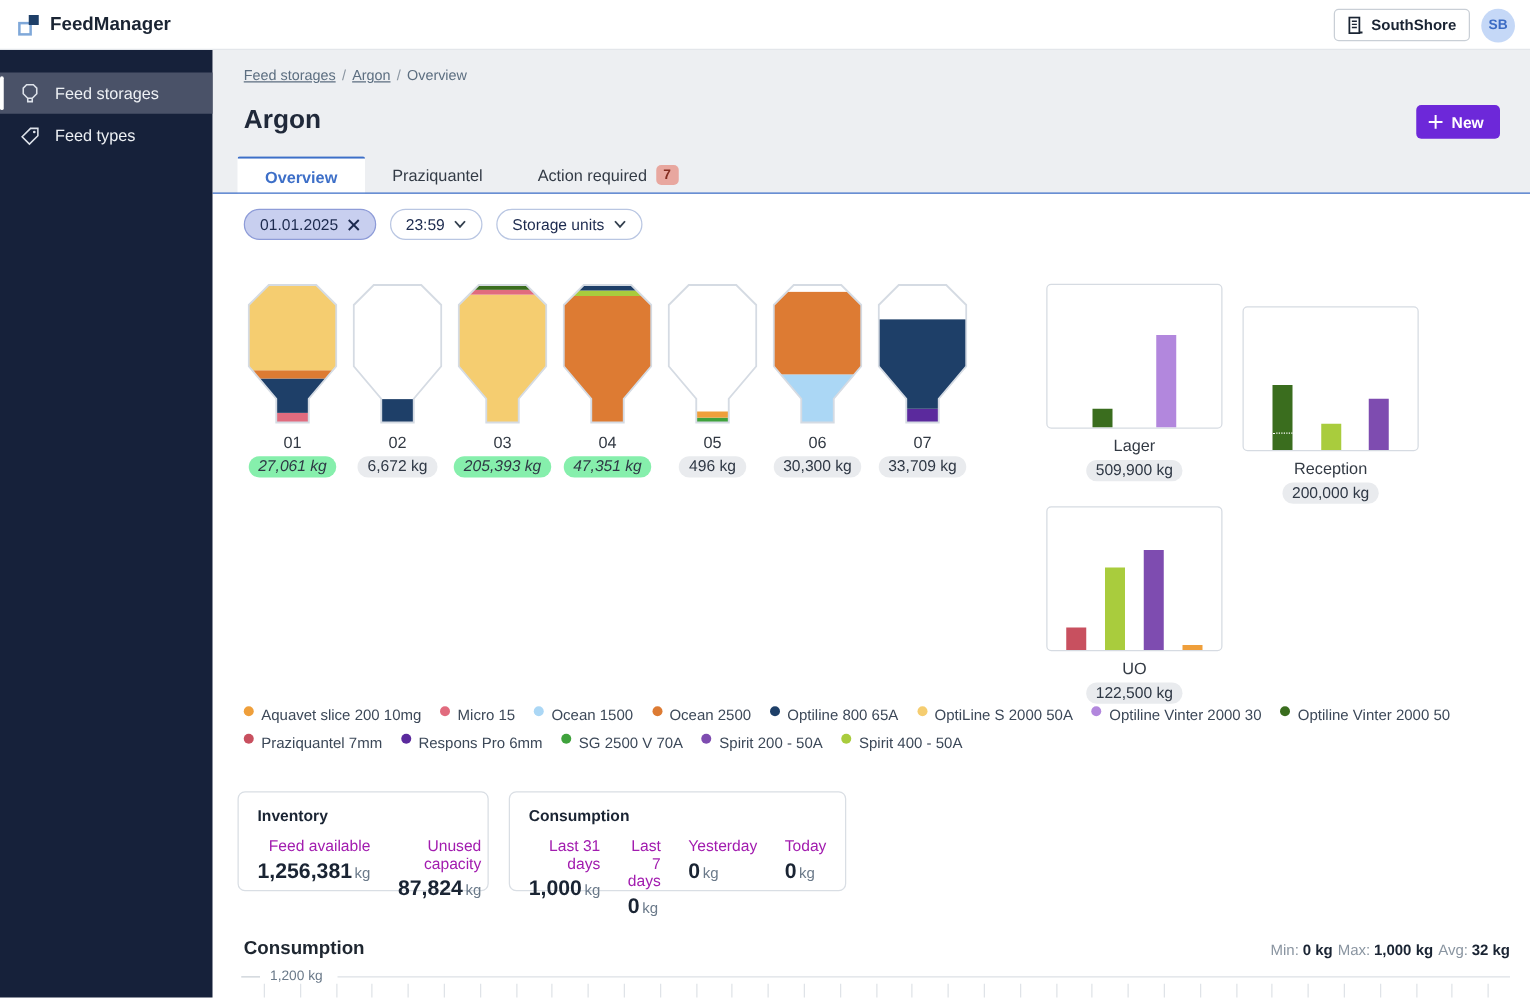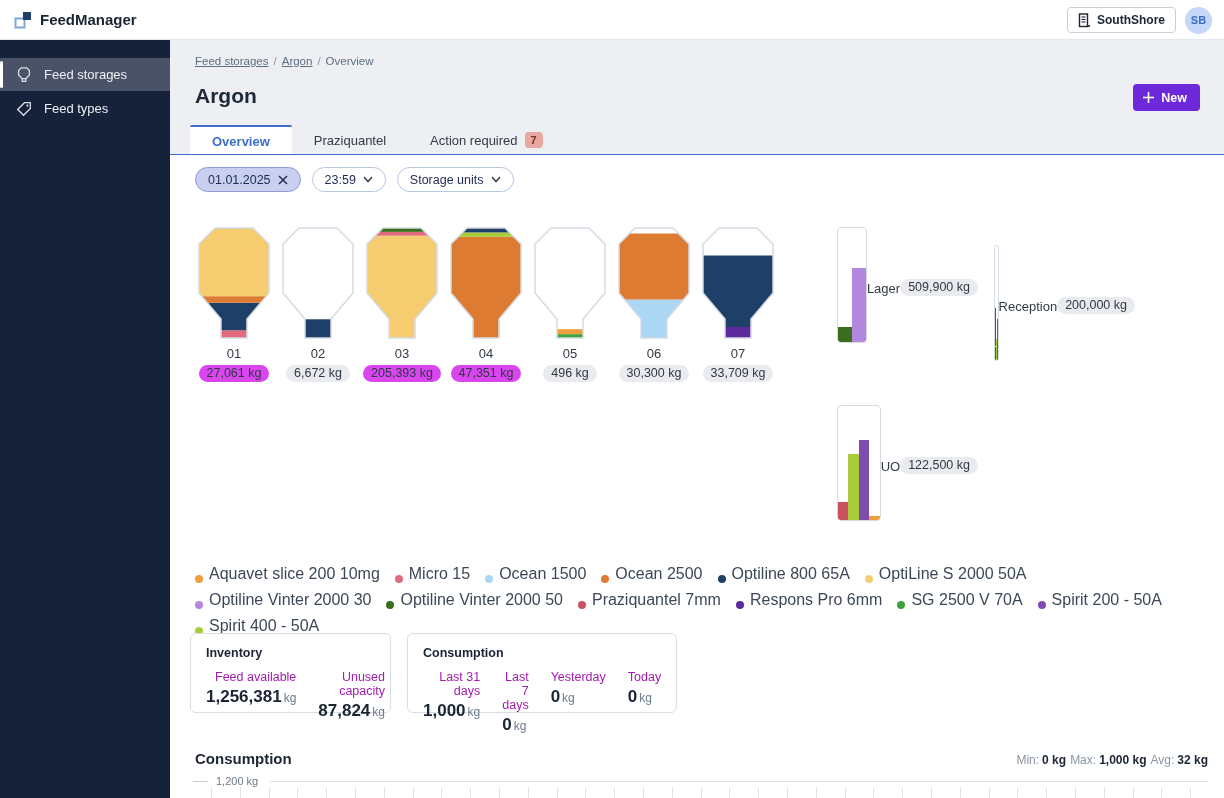--- a/index.html
+++ b/index.html
@@ -52,37 +52,37 @@
     font-size:12.5px; color:#1D2B4F; background:#fff; border:1px solid #B9C6E2; cursor:pointer; }
   .chip.selected { background:#C8CFEF; border-color:#8E9CD8; }
 
   
   .silo-row { position:absolute; left:28px; top:187px; display:flex; gap:12px; }
   .silo { width:72px; display:flex; flex-direction:column; align-items:center; cursor:pointer; }
   .silo-name { margin-top:5px; font-size:13px; color:#333A44; }
   .value-badge { margin-top:4px; display:inline-block; padding:1px 8px 2px; border-radius:10px;
     font-size:12.5px; color:#2F3845; white-space:nowrap; }
   .badge-gray { background:#E9EBEE; }
-  .badge-yellow { background:#d946ef; }
-
-  
-  .chart-card { position:absolute; width:141px; display:flex; align-items:center; cursor:pointer; }
+  .badge-yellow { background:#86efac;font-style:italic; }
+
+  
+  .chart-card { position:absolute; width:141px; display:flex; flex-direction:column; align-items:center; cursor:pointer; }
   .chart-pos-0 { left:667px; top:187px; }
   .chart-pos-1 { left:824px; top:187px;margin-top:18px; }
   .chart-pos-2 { left:667px; top:365px; }
   .chart-box { position:relative; width:141px; height:116px; background:#fff; border:1px solid #D6DBE2;
     border-radius:4px; display:flex; align-items:flex-end; justify-content:space-evenly; overflow:hidden; }
   .bar { position:relative; width:16px; }
   .bar-marker { position:absolute; left:0; width:100%; height:0; border-top:1.5px dotted #fff; }
   .chart-name { margin-top:6px; font-size:13px; color:#333A44; }
 
   
   .legend { position:absolute; left:25px; top:525px; width:1013px; display:flex; flex-wrap:wrap;
     column-gap:15px; row-gap:8px; }
-  .legend-item { display:flex; align-items:flex-end; gap:6px; font-size:16px; color:#3C4858; }
+  .legend-item { display:flex; align-items:flex-start; gap:6px; font-size:12px; color:#3C4858; }
   .legend-dot { width:8px; height:8px; border-radius:50%; flex:none; }
 
   
   .sum-card { position:absolute; top:593px; height:80px; background:#fff; border:1px solid #D9DEE4;
     border-radius:6px; padding:12px 15px; }
   .card-inventory { left:20px; width:201px; }
   .card-consumption { left:237px; width:270px; }
   .card-title { font-size:12.5px; font-weight:bold; color:#1A2433; }
   .metric-row { display:flex; gap:22px; margin-top:10px; }
   .metric-label { font-size:12.5px; color:#a21caf;text-align:right; }

